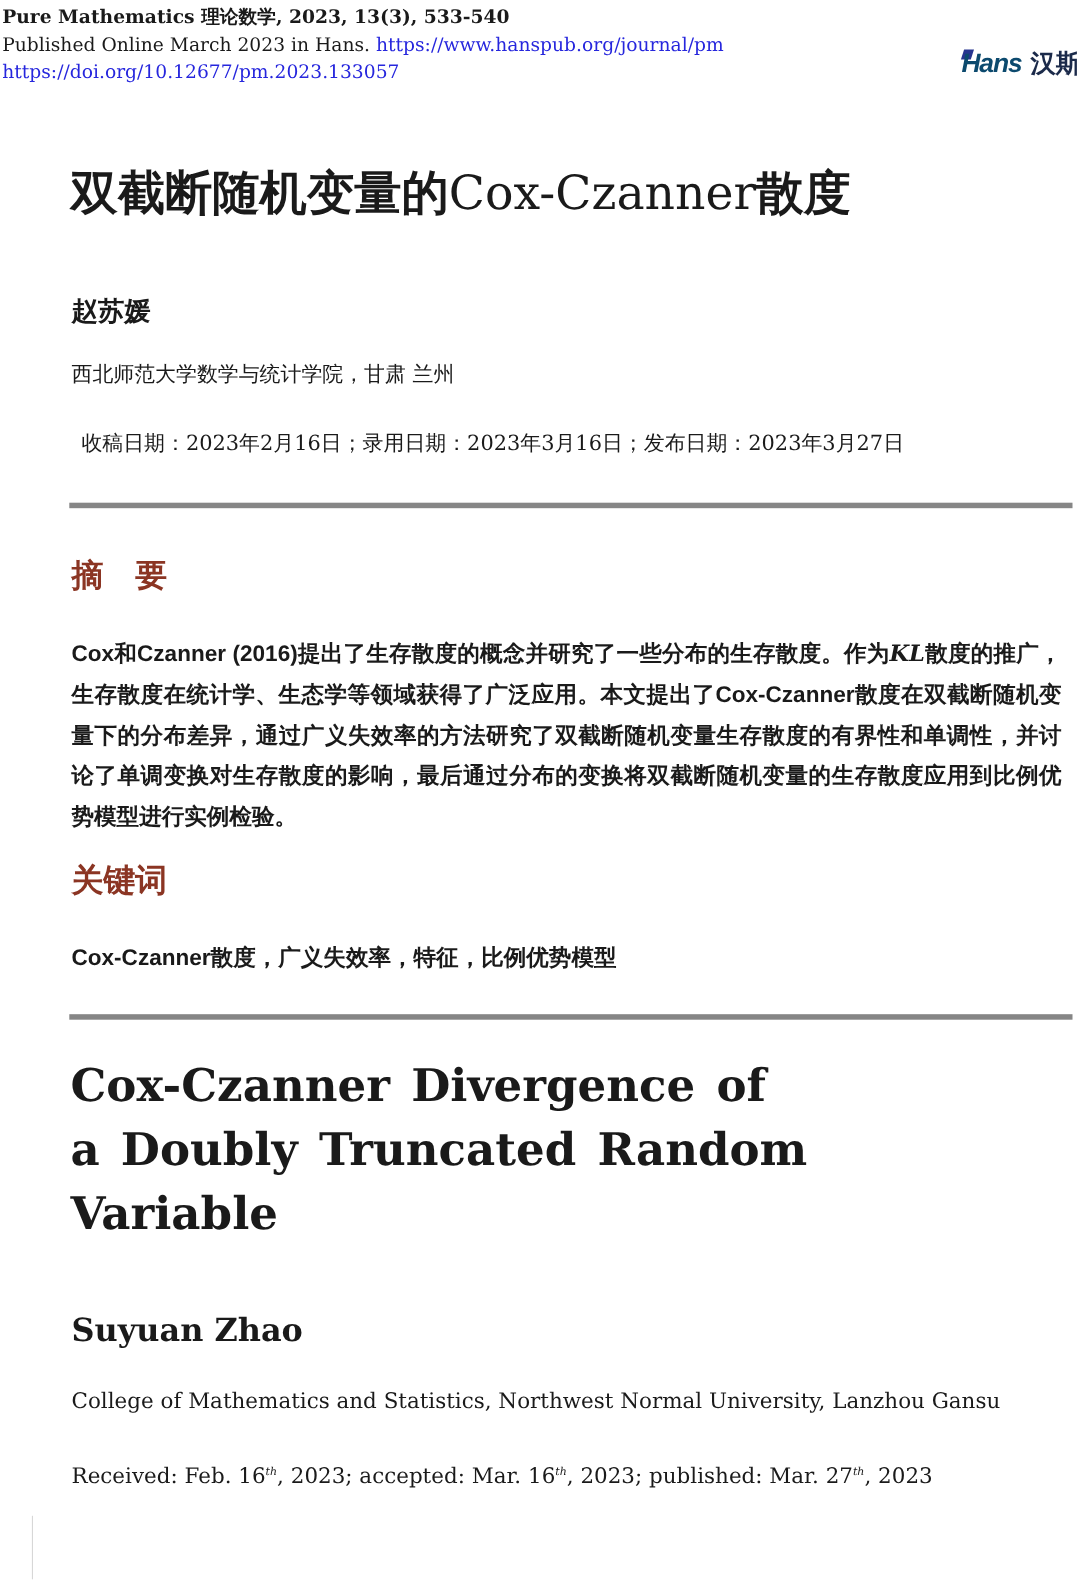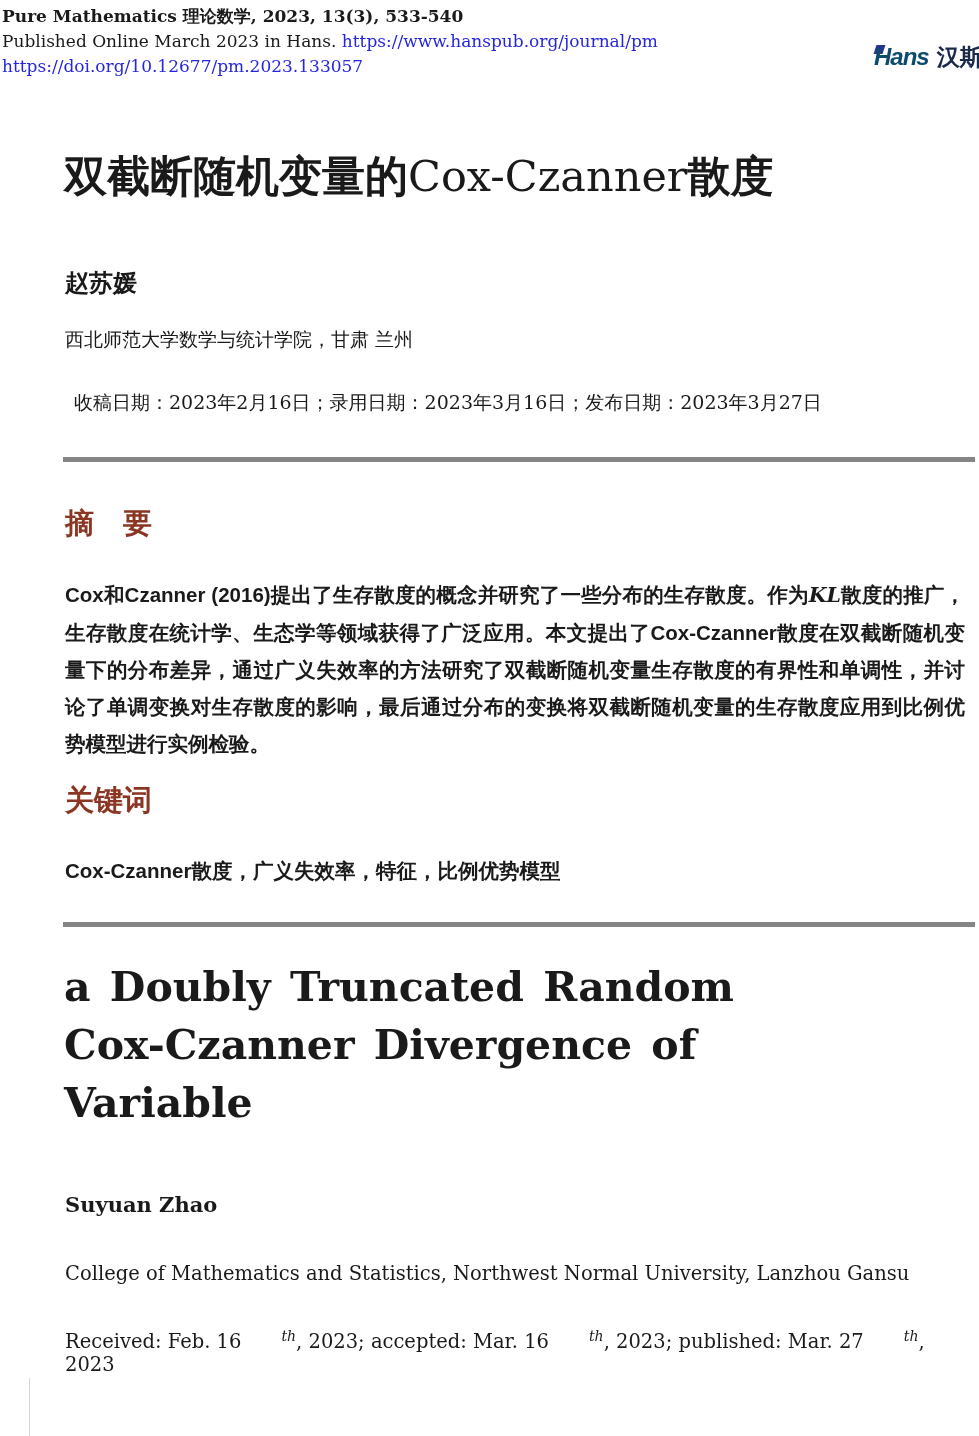--- a/index.html
+++ b/index.html
@@ -33,24 +33,24 @@
   .abs-heading{top:504px;}
   .kw-heading{top:781px;}
 
   .abs-text{position:absolute;left:65px;top:576px;width:900px;margin:0;font-size:20.5px;line-height:37px;font-weight:700;text-align:justify;font-family:"Liberation Sans",sans-serif;}
   .abs-text .kl{font-family:"DejaVu Serif",serif;font-style:italic;font-weight:700;}
   .kw-text{position:absolute;left:65px;top:852px;width:900px;margin:0;font-size:20.5px;line-height:37px;font-weight:700;font-family:"Liberation Sans",sans-serif;}
 
   
   .en-title{position:absolute;left:64px;top:958px;margin:0;font-size:41px;line-height:58px;font-weight:700;font-family:"DejaVu Serif",serif;word-spacing:5px;}
   .en-title-line{display:block;}
-  .en-author{position:absolute;left:65px;top:1192px;font-size:21px;font-weight:700;}
+  .en-author{position:absolute;left:65px;top:1192px;font-size:29px;font-weight:700;}
   .en-affil{position:absolute;left:65px;top:1262px;font-size:19.5px;}
   .en-received{position:absolute;left:65px;top:1330px;font-size:19.5px;}
-  .en-received sup{font-size:14px;font-style:italic;line-height:0;margin-left:40px;}
+  .en-received sup{font-size:10px;font-style:italic;line-height:0;}
 
   
   .edge-line{position:absolute;left:29px;top:1378px;width:1px;height:58px;background:#d7d7d7;}
   .ftr{position:absolute;left:58px;top:1384px;font-size:17px;line-height:24px;width:900px;}
   .ftr-red{color:#aa5656;}
   .ftr-black{color:#222222;}
 </style>
 </head>
 <body>
 
@@ -86,22 +86,22 @@
 
   <p class="abs-text"><span>Cox和Czanner (2016)提出了生存散度的概念并研究了一些分布的生存散度。作为</span><span class="kl">KL</span><span>散度的推广，生存散度在统计学、生态学等领域获得了广泛应用。本文提出了Cox-Czanner散度在双截断随机变量下的分布差异，通过广义失效率的方法研究了双截断随机变量生存散度的有界性和单调性，并讨论了单调变换对生存散度的影响，最后通过分布的变换将双截断随机变量的生存散度应用到比例优势模型进行实例检验。</span></p>
 
   <h2 class="sec-heading kw-heading">关键词</h2>
 
   <p class="kw-text">Cox-Czanner散度，广义失效率，特征，比例优势模型</p>
 
   <div class="rule rule2"></div>
 
   <h1 class="en-title">
+    <span class="en-title-line">Cox-Czanner Divergence of</span>
     <span class="en-title-line">a Doubly Truncated Random</span>
-    <span class="en-title-line">Cox-Czanner Divergence of</span>
     <span class="en-title-line">Variable</span>
   </h1>
 
   <div class="en-author">Suyuan Zhao</div>
 
   <div class="en-affil">College of Mathematics and Statistics, Northwest Normal University, Lanzhou Gansu</div>
 
   <div class="en-received"><span>Received: Feb. 16</span><sup>th</sup><span>, 2023; accepted: Mar. 16</span><sup>th</sup><span>, 2023; published: Mar. 27</span><sup>th</sup><span>, 2023</span></div>
 
   <div class="edge-line"></div>

